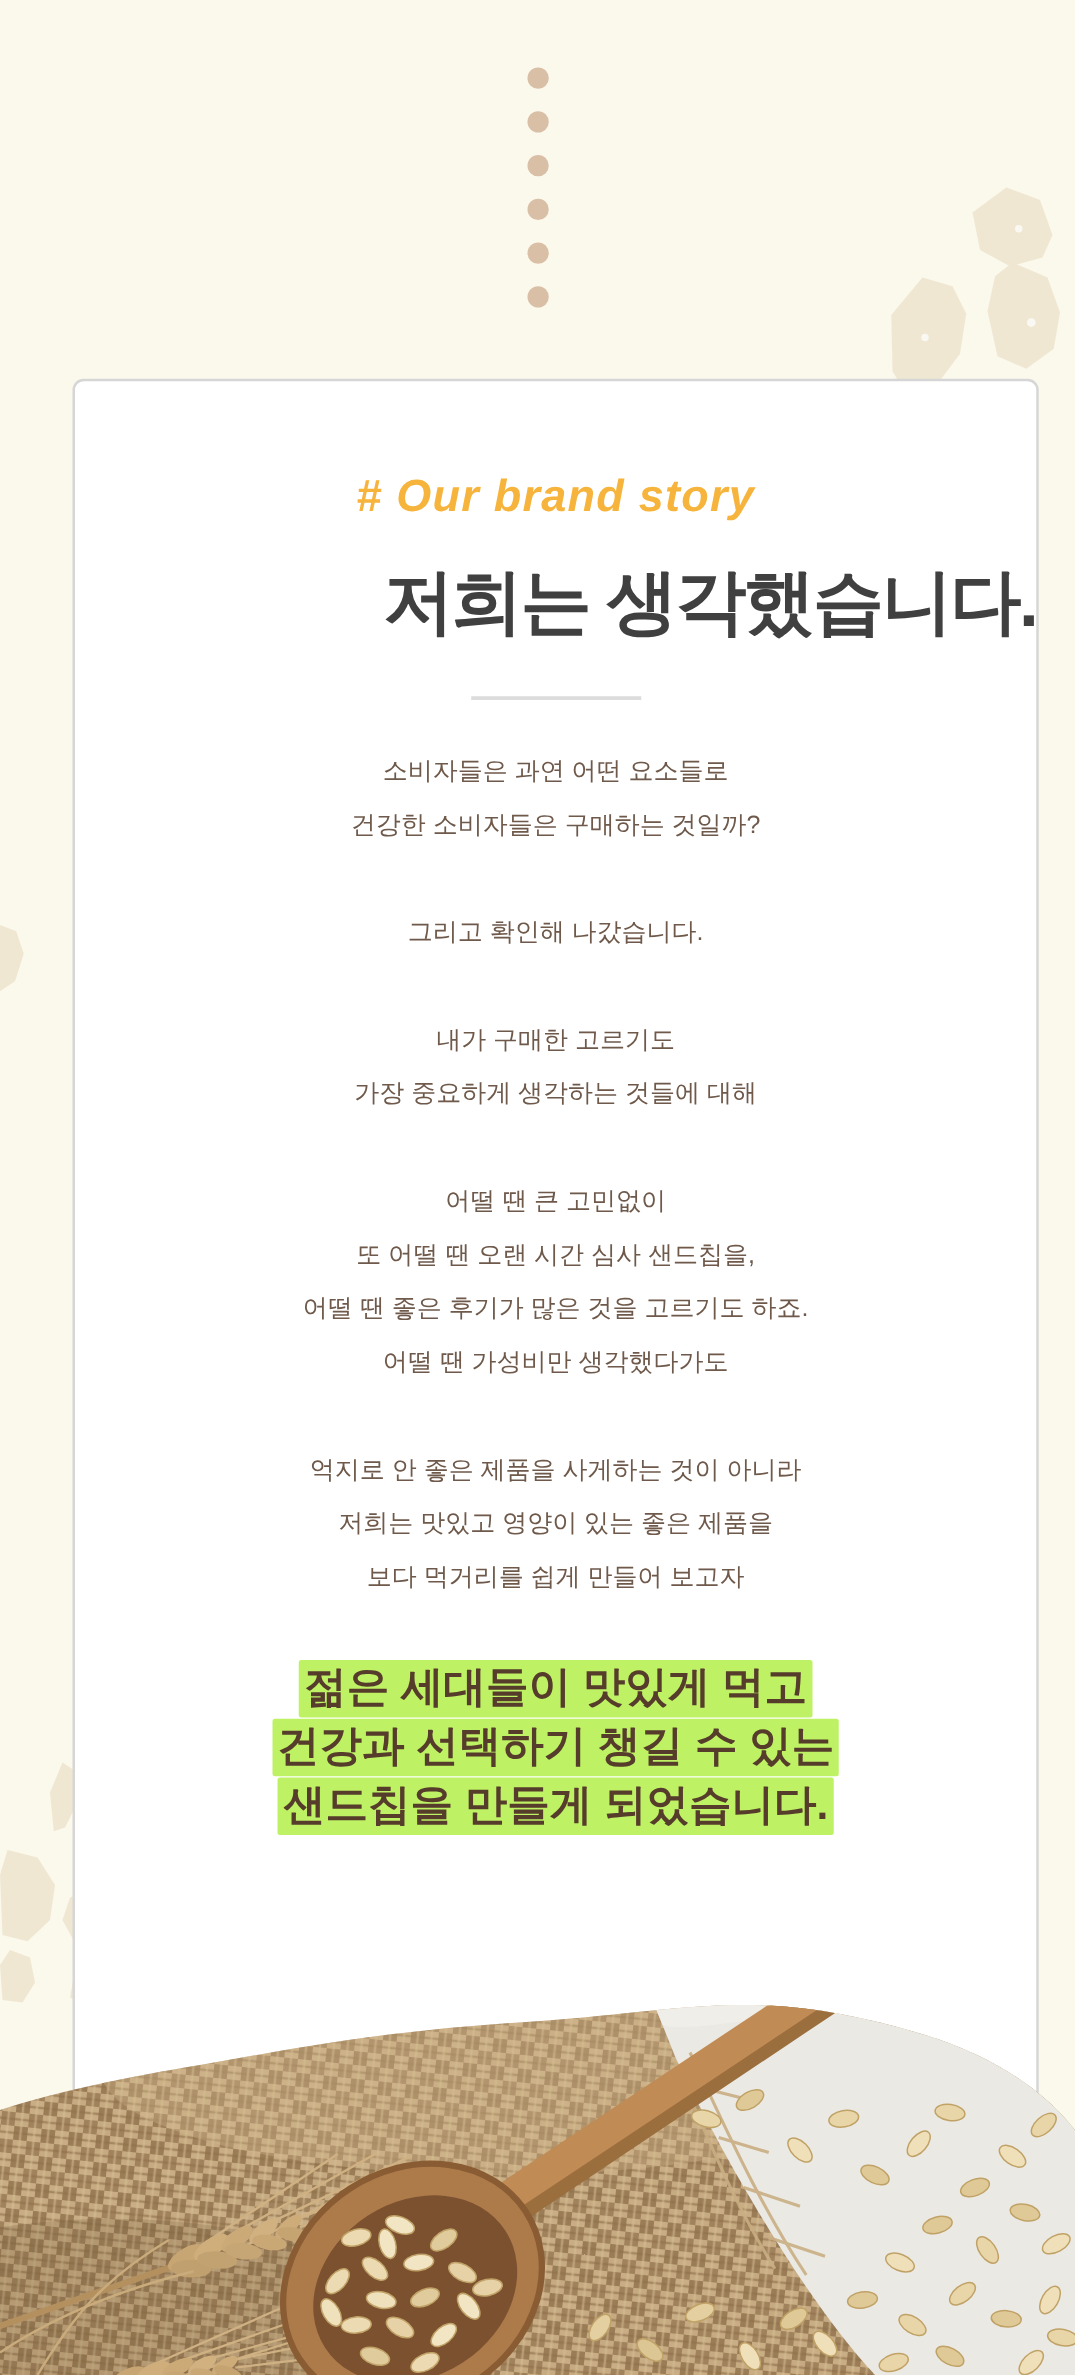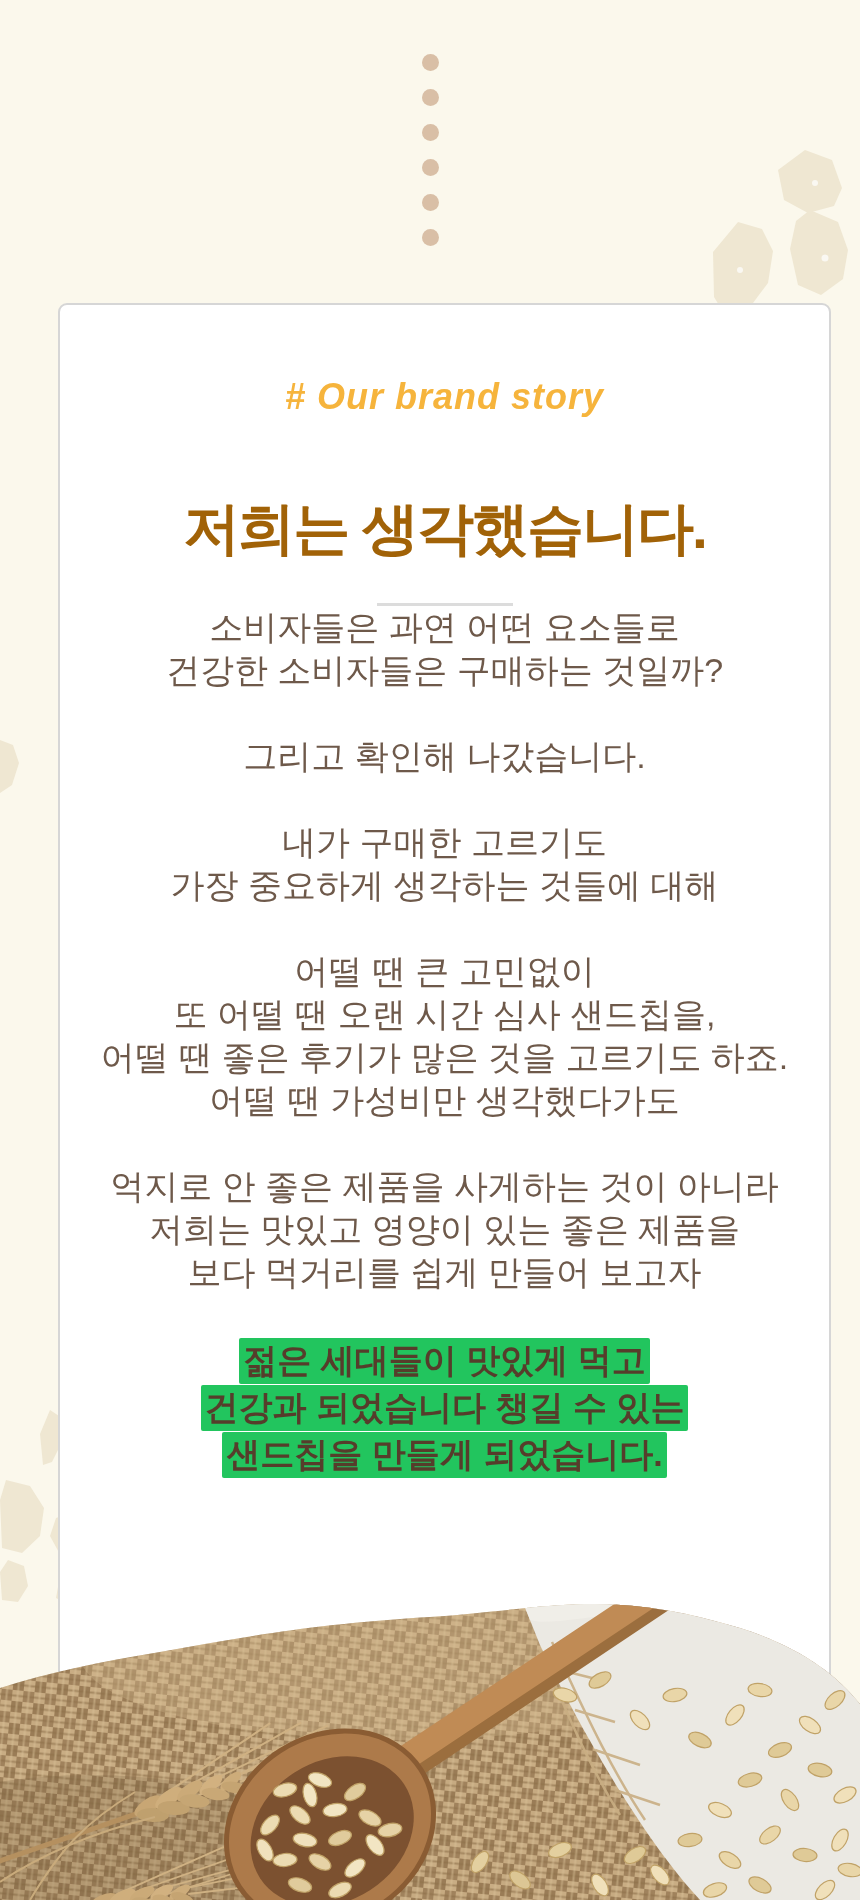--- a/index.html
+++ b/index.html
@@ -18,30 +18,30 @@
   .card{
     position:absolute;left:58px;top:303px;width:773px;height:1534px;
     box-sizing:border-box;background:#ffffff;border:2px solid #d6d6d6;
     border-radius:9px;text-align:center;z-index:2;
   }
   .tag{
     margin-top:72px;font-size:36px;line-height:40px;font-weight:bold;font-style:italic;
     color:#f6b43c;letter-spacing:1px;
   }
   .title{
-    margin:76px 0 0;font-size:57px;line-height:70px;font-weight:bold;
-    color:#a16207;letter-spacing:-2px;
+    margin:30px 0 0;font-size:57px;line-height:70px;font-weight:bold;
+    color:#404040;letter-spacing:-2px;text-align:right;
   }
   .divider{width:136px;height:3px;background:#dcdcdc;margin:40px auto 0;}
-  .body{font-size:34px;line-height:43px;color:#6e594a;}
+  .body{margin-top:36px;font-size:20px;line-height:43px;color:#6e594a;}
   .body p{margin:0 0 43px;}
   .ln{display:block;}
   .hl{margin-top:9px;font-size:34px;line-height:47px;font-weight:bold;color:#563d2b;}
   .hl-line{margin:0;}
-  .hl mark{background:#22c55e;color:#563d2b;padding:3px 4px 5px;border-radius:2px;}
+  .hl mark{background:#bef264;color:#563d2b;padding:3px 4px 5px;border-radius:2px;}
   
   .photo{position:absolute;left:0;top:1600px;z-index:3;display:block;}
 </style>
 </head>
 <body>
 
 <div class="dots">
   <span class="dot"></span>
   <span class="dot"></span>
   <span class="dot"></span>
@@ -96,21 +96,21 @@
     </p>
     <p>
       <span class="ln">억지로 안 좋은 제품을 사게하는 것이 아니라</span>
       <span class="ln">저희는 맛있고 영양이 있는 좋은 제품을</span>
       <span class="ln">보다 먹거리를 쉽게 만들어 보고자</span>
     </p>
   </div>
 
   <div class="hl">
     <div class="hl-line"><mark>젊은 세대들이 맛있게 먹고</mark></div>
-    <div class="hl-line"><mark>건강과 되었습니다 챙길 수 있는</mark></div>
+    <div class="hl-line"><mark>건강과 선택하기 챙길 수 있는</mark></div>
     <div class="hl-line"><mark>샌드칩을 만들게 되었습니다.</mark></div>
   </div>
 </section>
 
 <svg class="photo" width="860" height="300" viewBox="0 0 860 300">
   <defs>
     <clipPath id="photoClip">
       <path d="M0,88 C50,72 100,62 160,52 C240,38 310,24 430,17 C500,12 545,4 595,4 C645,4 690,13 740,28 C795,45 835,72 860,104 L860,300 L0,300 Z"></path>
     </clipPath>
     <pattern id="burlap" width="22" height="22" patternUnits="userSpaceOnUse" patternTransform="rotate(6)">

